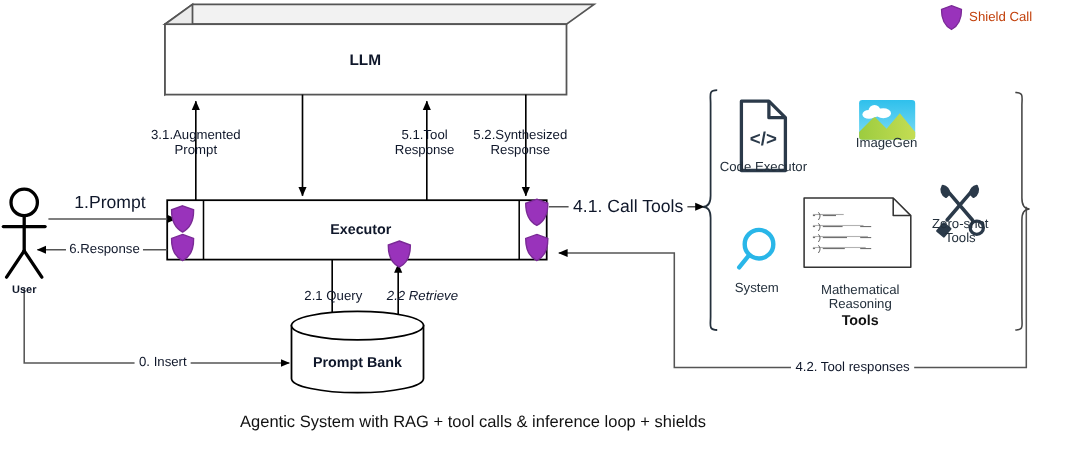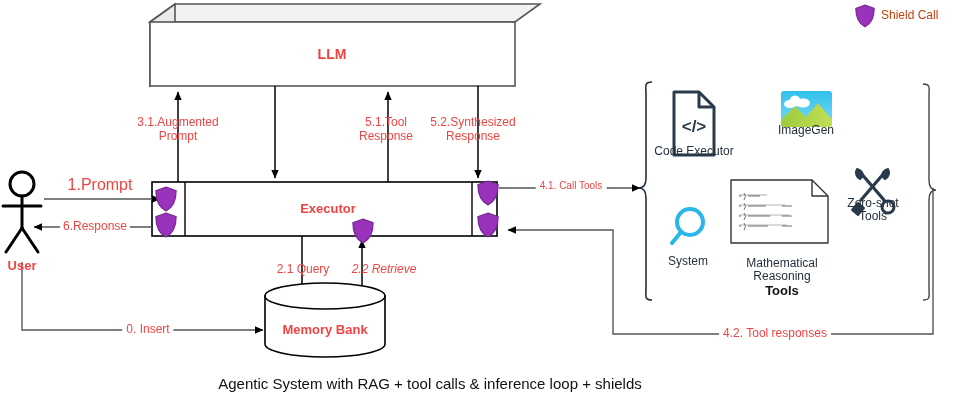--- a/index.html
+++ b/index.html
@@ -1,20 +1,20 @@
 <!DOCTYPE html>
 <html><head>
 <meta charset="utf-8">
 <style>
   html,body{margin:0;padding:0;background:#ffffff;}
   body{font-family:"Liberation Sans",sans-serif;}
   #stage{position:relative;width:970px;height:411px;background:#fff;overflow:hidden;}
   svg{display:block;}
   #diagram-svg{position:absolute;left:0;top:0;}
-  .lbl{position:absolute;font-family:"Liberation Sans",sans-serif;color:#ef4444;white-space:nowrap;}
+  .lbl{position:absolute;font-family:"Liberation Sans",sans-serif;color:#0f172a;white-space:nowrap;}
   .lbl.ctr{transform:translateX(-50%);text-align:center;}
   .bold{font-weight:bold;}
   .tool-lbl{color:#24303c;font-size:12px;text-align:center;line-height:13px;}
 </style>
 </head>
 <body>
 
 <div id="stage">
 
   <svg id="diagram-svg" width="970" height="411" viewBox="0 0 970 411">
@@ -154,32 +154,32 @@
     <div>Response</div>
   </div>
 
   <div class="lbl ctr" style="left:473px;top:115px;font-size:12px;line-height:14px;">
     <div>5.2.Synthesized</div>
     <div>Response</div>
   </div>
 
   <div class="lbl ctr bold" style="left:328px;top:201px;font-size:13px;">Executor</div>
 
-  <div class="lbl ctr bold" style="left:22px;top:258px;font-size:13px;text-align:right;">User</div>
+  <div class="lbl ctr bold" style="left:22px;top:258px;font-size:10px;text-align:right;">User</div>
 
   <div class="lbl ctr" style="left:100px;top:176px;font-size:16px;background:#fff;padding:0 3px;text-align:right;">1.Prompt</div>
   <div class="lbl ctr" style="left:95px;top:219px;font-size:12px;background:#fff;padding:0 3px;">6.Response</div>
   <div class="lbl ctr" style="left:148px;top:322px;font-size:12px;background:#fff;padding:0 4px;">0. Insert</div>
 
   <div class="lbl ctr" style="left:303px;top:262px;font-size:12px;">2.1 Query</div>
   <div class="lbl ctr" style="left:384px;top:262px;font-size:12px;font-style:italic;">2.2 Retrieve</div>
 
-  <div class="lbl ctr bold" style="left:325px;top:322px;font-size:13px;">Memory Bank</div>
+  <div class="lbl ctr bold" style="left:325px;top:322px;font-size:13px;">Prompt Bank</div>
 
-  <div class="lbl ctr" style="left:571px;top:180px;font-size:10px;background:#fff;padding:0 4px;">4.1. Call Tools</div>
+  <div class="lbl ctr" style="left:571px;top:180px;font-size:16px;background:#fff;padding:0 4px;">4.1. Call Tools</div>
   <div class="lbl ctr" style="left:775px;top:326px;font-size:12px;background:#fff;padding:0 4px;">4.2. Tool responses</div>
 
   <div class="lbl ctr tool-lbl" style="left:694px;top:145px;">Code Executor</div>
   <div class="lbl ctr tool-lbl" style="left:806px;top:124px;">ImageGen</div>
   <div class="lbl ctr tool-lbl" style="left:688px;top:255px;">System</div>
   <div class="lbl ctr tool-lbl" style="left:782px;top:257px;">
     <div>Mathematical</div>
     <div>Reasoning</div>
   </div>
   <div class="lbl ctr tool-lbl" style="left:873px;top:197px;">

